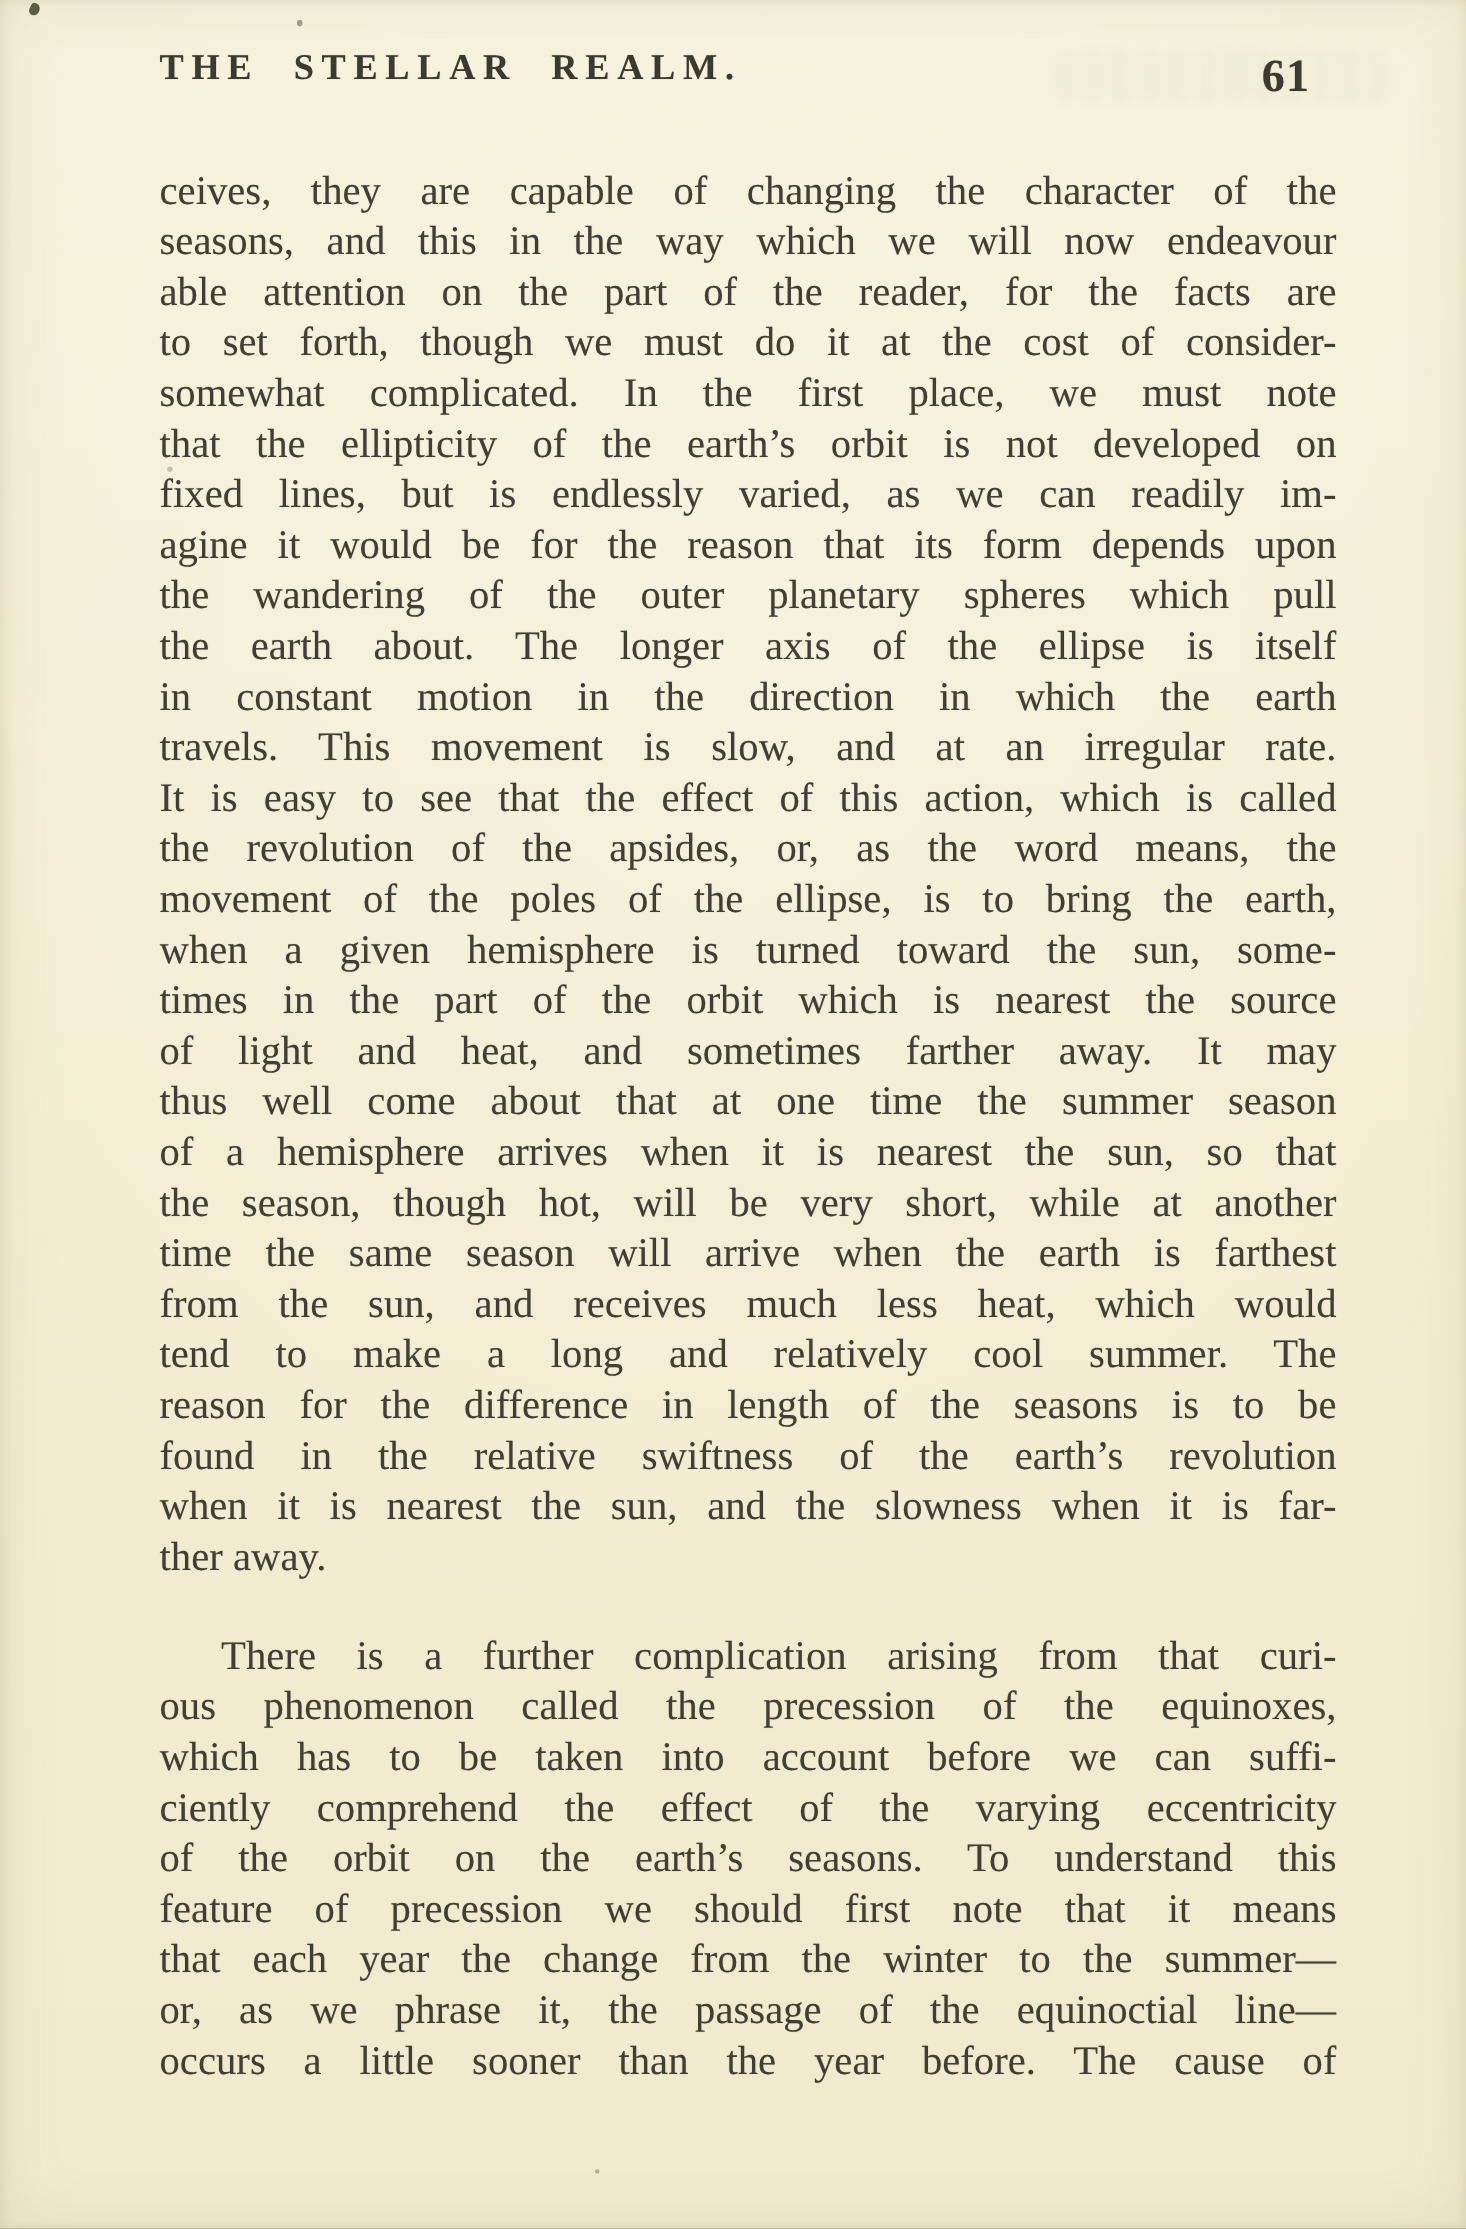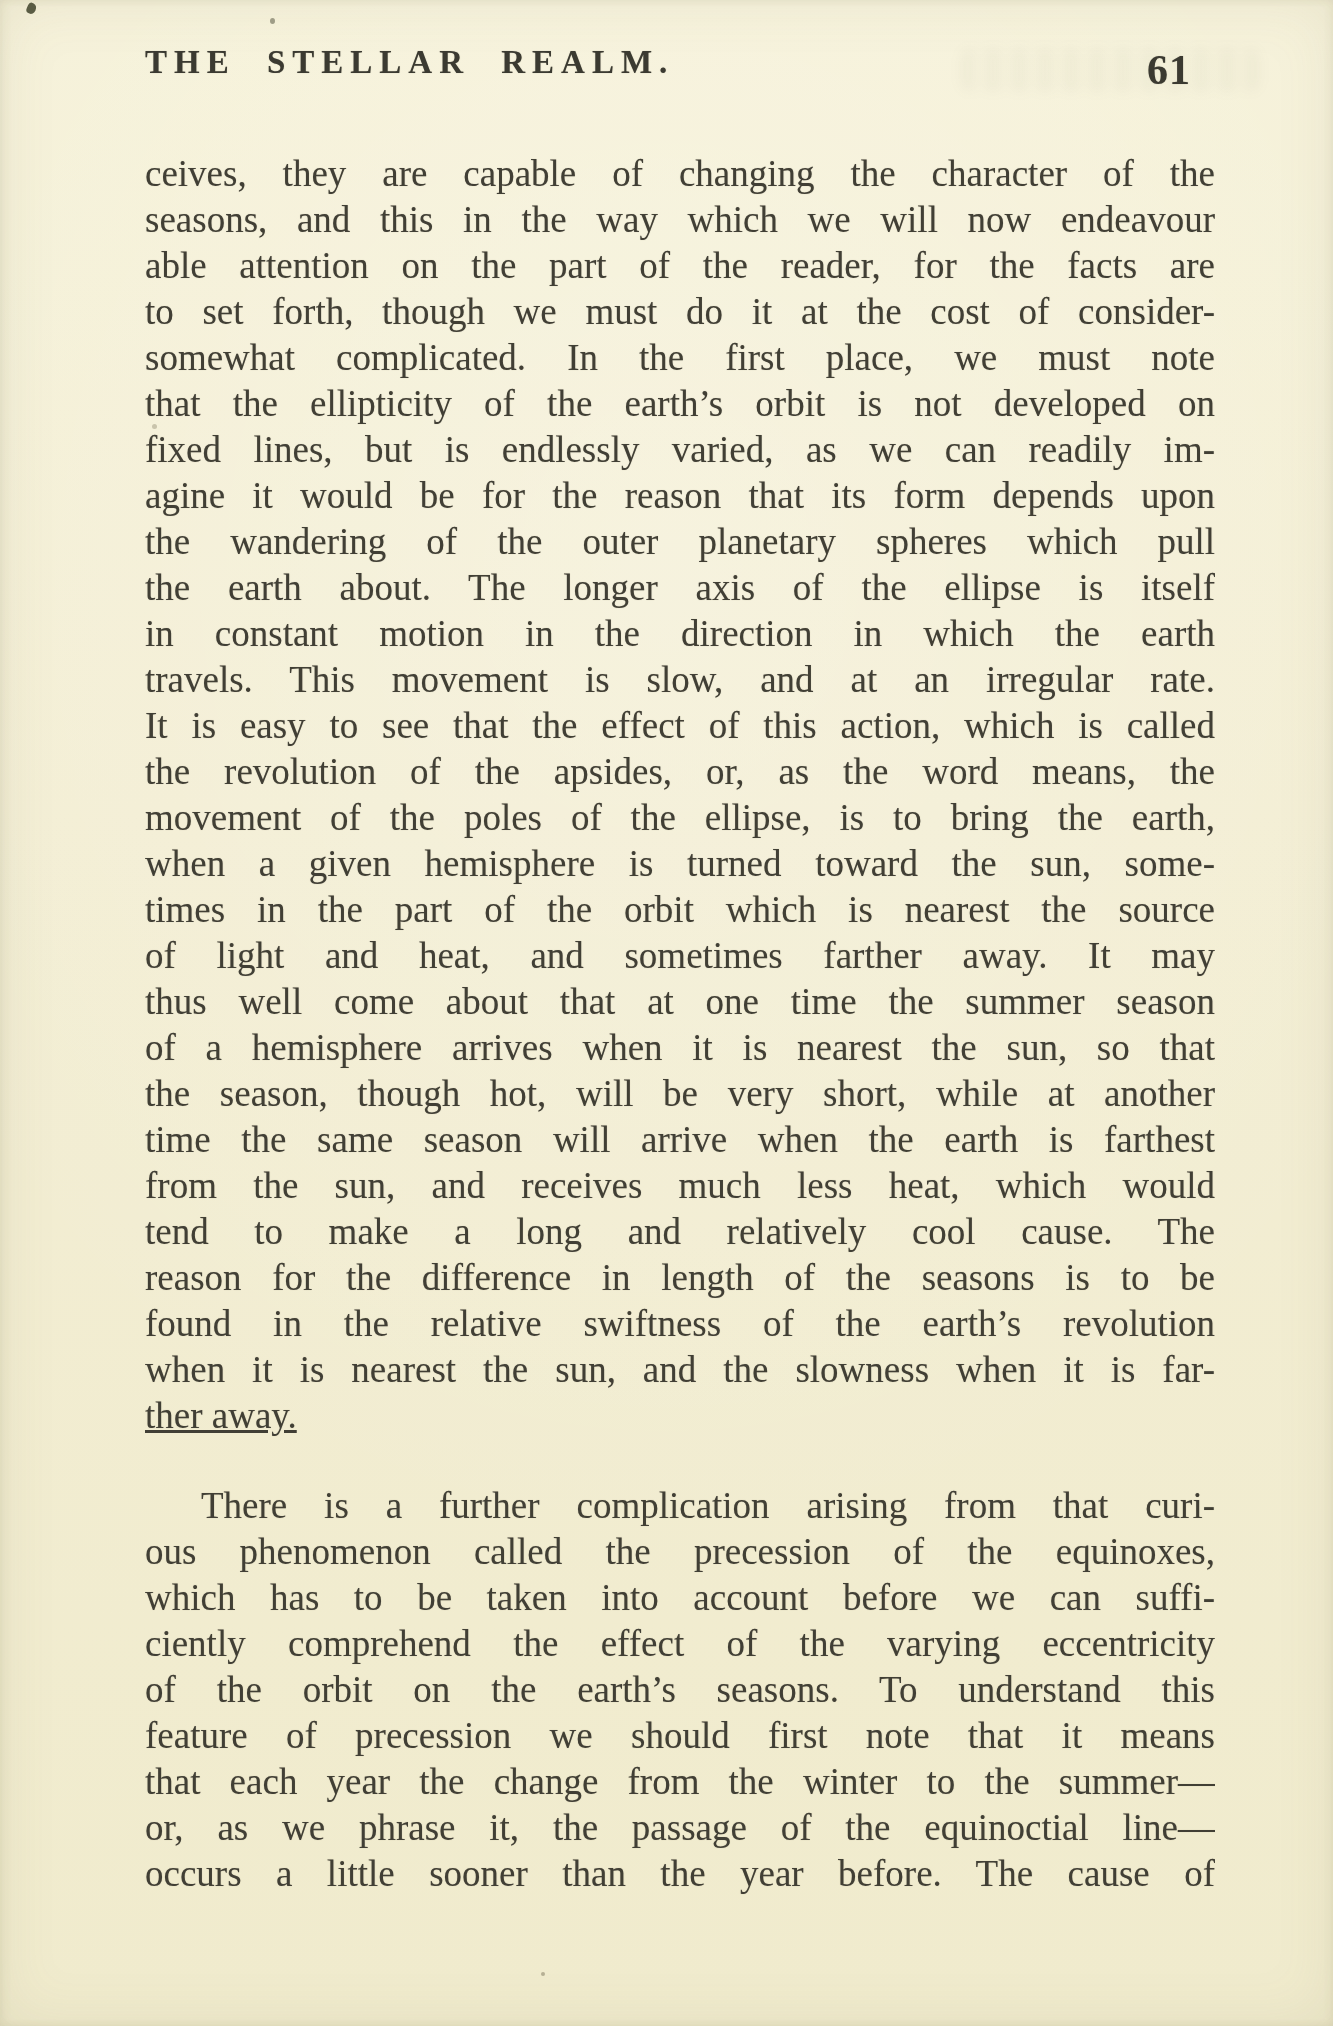--- a/index.html
+++ b/index.html
@@ -59,21 +59,20 @@
   .line {
     height: 46px;
     white-space: normal;
     text-align: justify;
     text-align-last: justify;
     overflow: hidden;
   }
   .line.end {
     text-align: left;
     text-align-last: left;
-    text-decoration: underline;
   }
   .line.indent {
     text-indent: 56px;
     margin-top: 44px;
   }
   
   .show-through {
     position: absolute;
     left: 960px;
     top: 48px;
@@ -120,21 +119,21 @@
       <div class="line">the revolution of the apsides, or, as the word means, the</div>
       <div class="line">movement of the poles of the ellipse, is to bring the earth,</div>
       <div class="line">when a given hemisphere is turned toward the sun, some-</div>
       <div class="line">times in the part of the orbit which is nearest the source</div>
       <div class="line">of light and heat, and sometimes farther away.  It may</div>
       <div class="line">thus well come about that at one time the summer season</div>
       <div class="line">of a hemisphere arrives when it is nearest the sun, so that</div>
       <div class="line">the season, though hot, will be very short, while at another</div>
       <div class="line">time the same season will arrive when the earth is farthest</div>
       <div class="line">from the sun, and receives much less heat, which would</div>
-      <div class="line">tend to make a long and relatively cool cause.  The</div>
+      <div class="line">tend to make a long and relatively cool summer.  The</div>
       <div class="line">reason for the difference in length of the seasons is to be</div>
       <div class="line">found in the relative swiftness of the earth’s revolution</div>
       <div class="line">when it is nearest the sun, and the slowness when it is far-</div>
       <div class="line end">ther away.</div>
       <div class="line indent">There is a further complication arising from that curi-</div>
       <div class="line">ous phenomenon called the precession of the equinoxes,</div>
       <div class="line">which has to be taken into account before we can suffi-</div>
       <div class="line">ciently comprehend the effect of the varying eccentricity</div>
       <div class="line">of the orbit on the earth’s seasons.  To understand this</div>
       <div class="line">feature of precession we should first note that it means</div>

